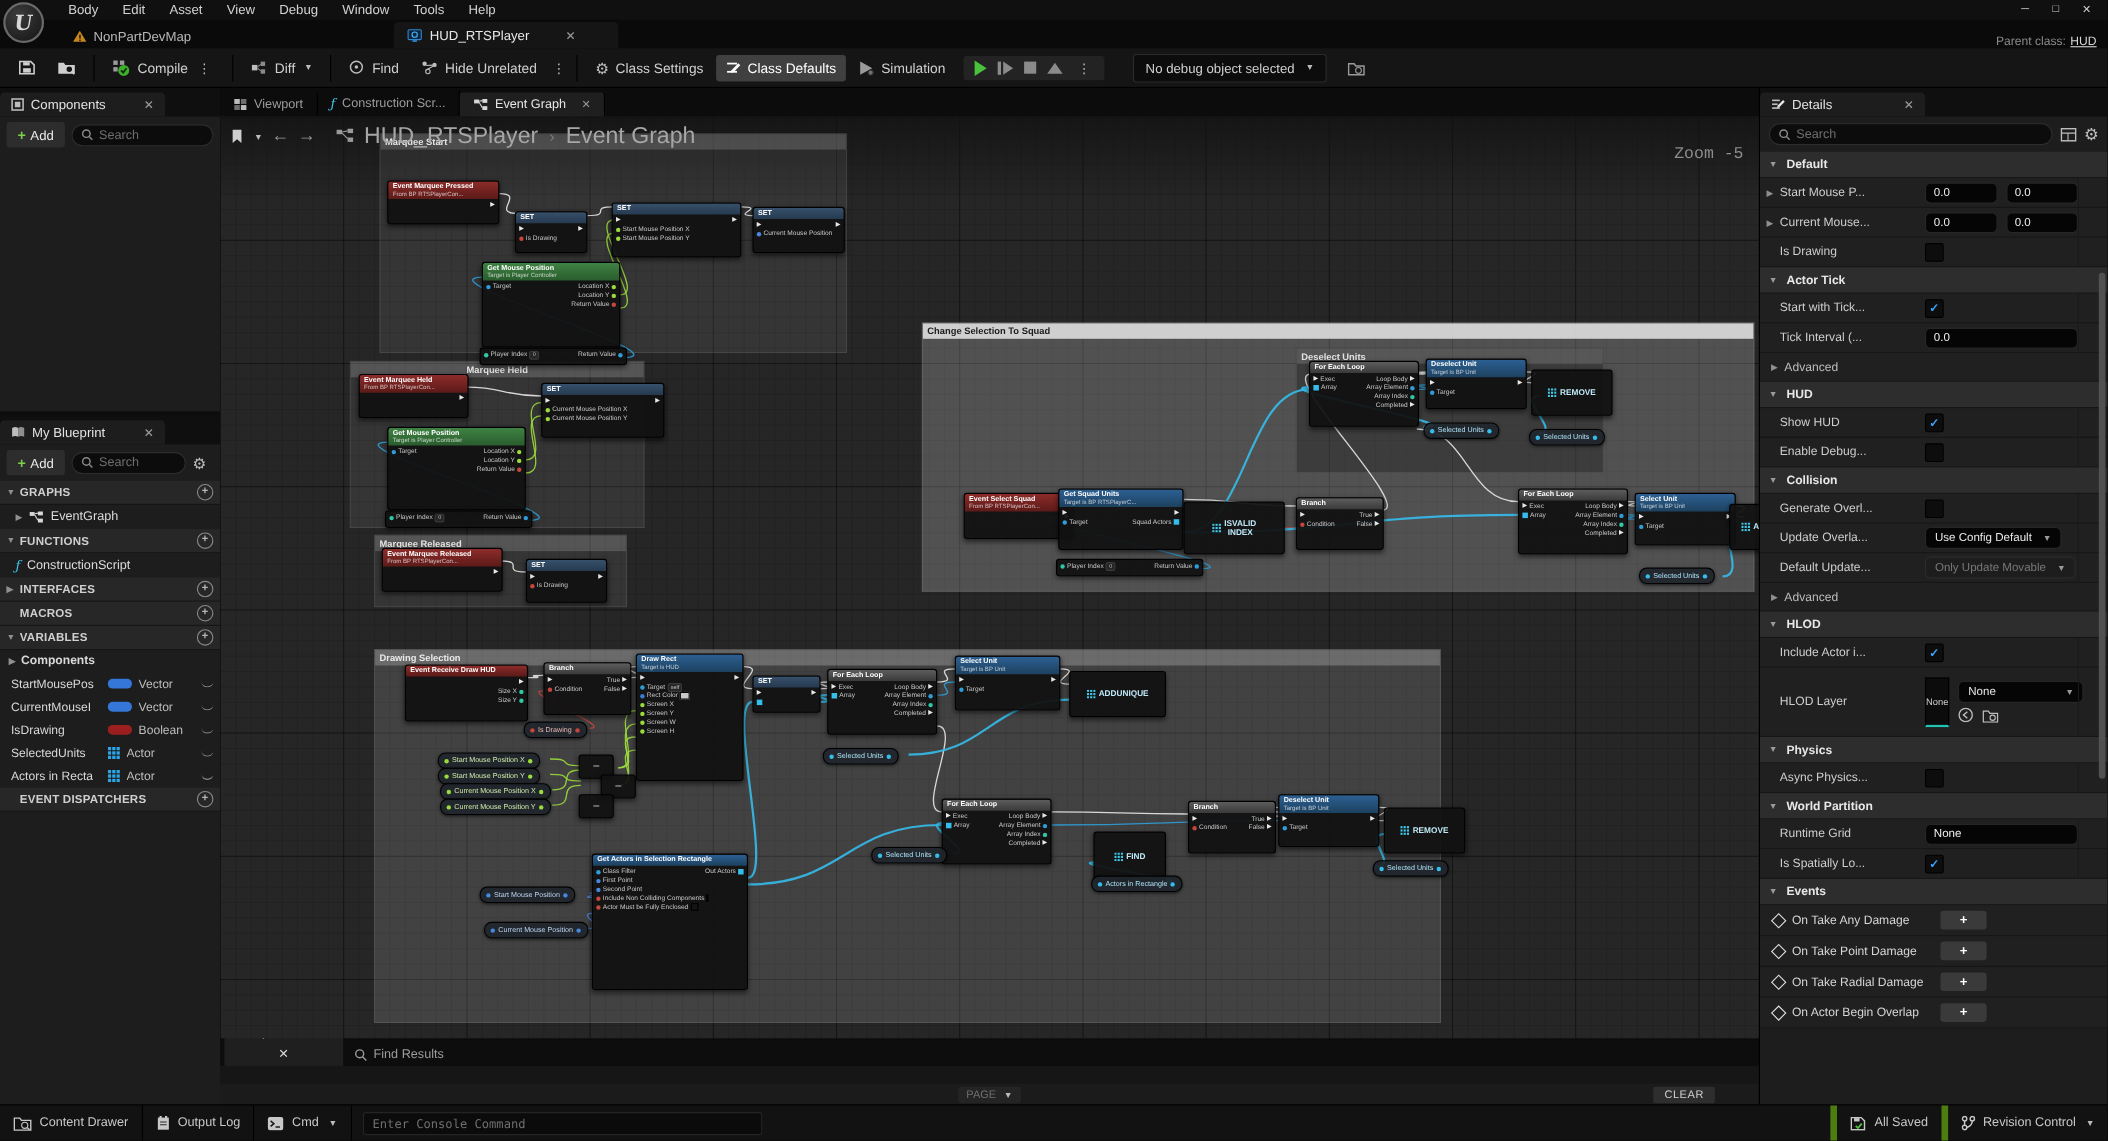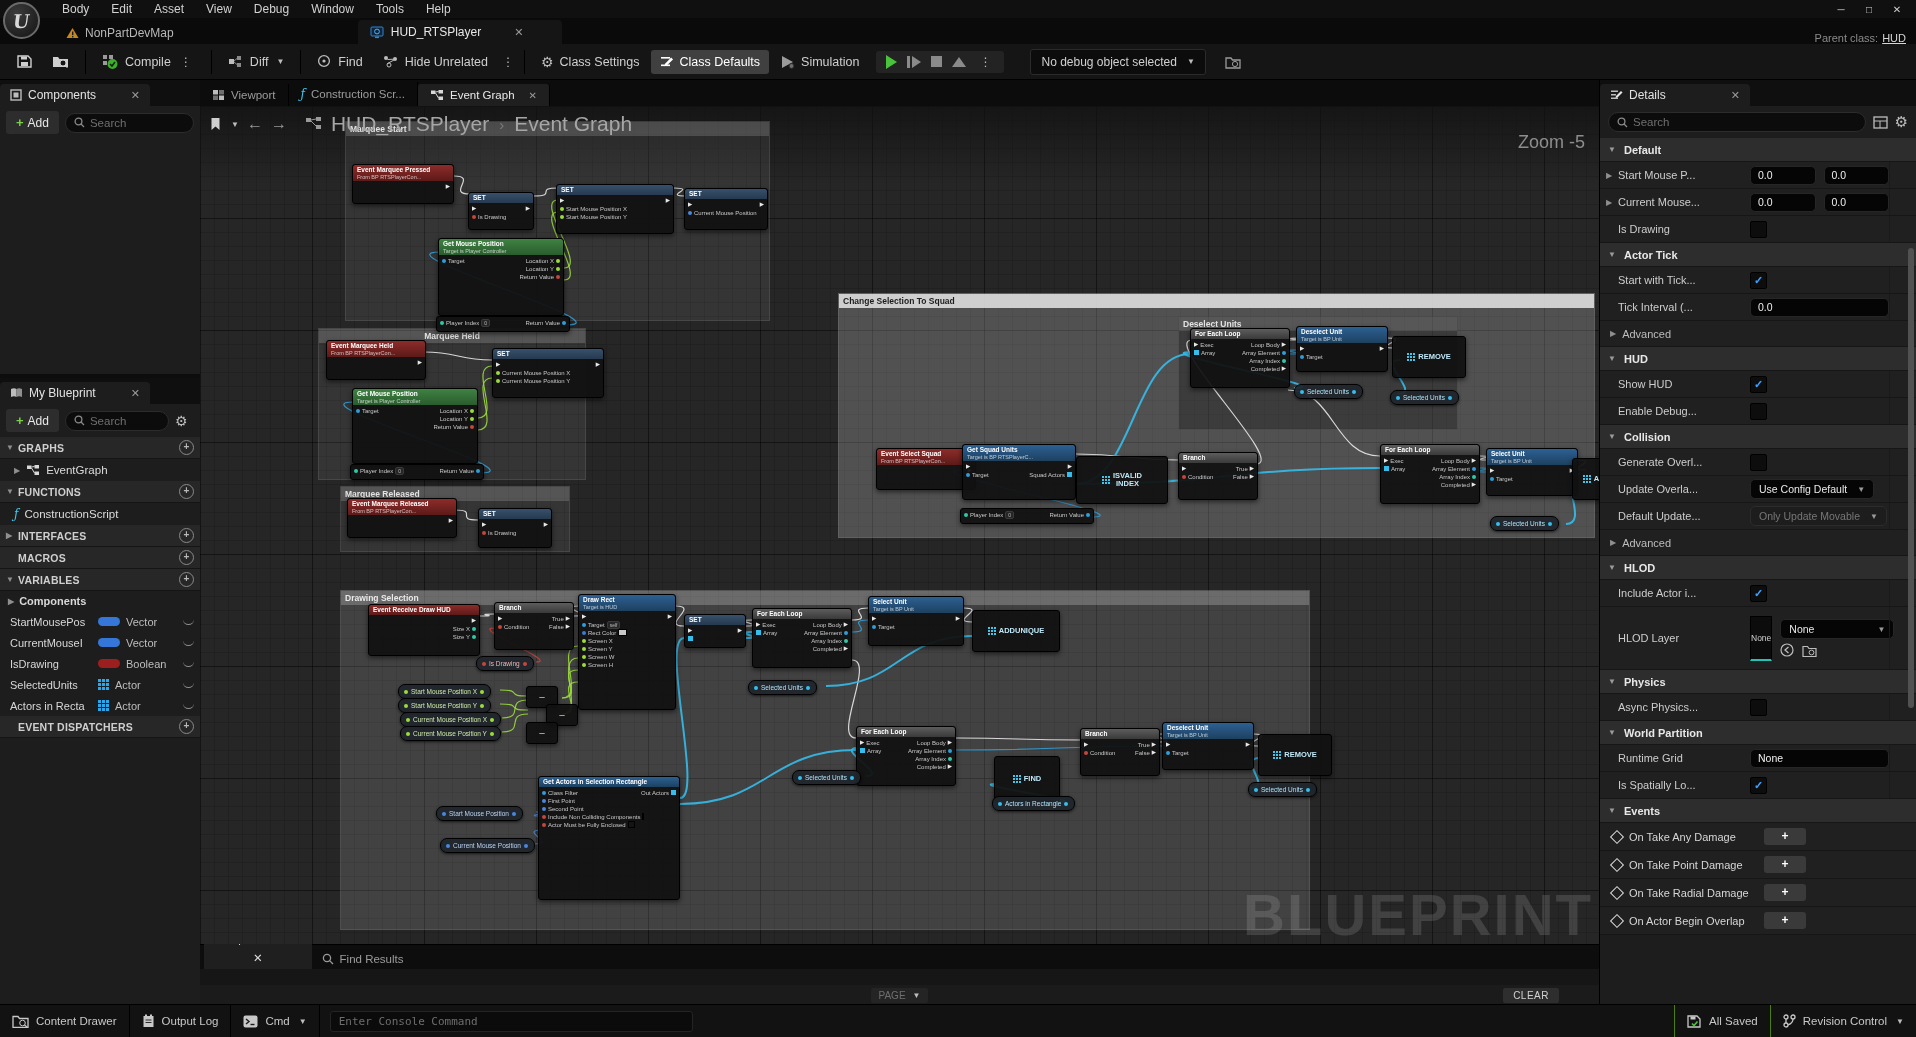--- a/index.html
+++ b/index.html
@@ -107,21 +107,21 @@
   .pswatch{width:7px;height:5px;background:#c9c9c9;border:1px solid #000;}
   .pcheck{width:5px;height:5px;background:#141414;border:1px solid #000;}
   .bpill{position:absolute;height:13px;display:flex;align-items:center;gap:3px;background:#1f262cee;border:1px solid #000;border-radius:7px;padding:0 6px 0 5px;font-size:6.5px;color:#d5ecf8;box-shadow:0 1px 3px #000a;z-index:3;white-space:nowrap;}
   .bpao{display:flex;align-items:center;justify-content:center;gap:3px;height:100%;}
   .aol{font-weight:bold;font-size:7.5px;color:#bfe9f8;text-align:center;line-height:8px;white-space:pre;}
   .bpop{display:flex;align-items:center;justify-content:center;height:100%;font-size:11px;color:#c2c2c2;}
   #breadcrumb{position:absolute;left:10px;top:6px;display:flex;align-items:center;gap:8px;z-index:5;color:#9d9d9d;}
   #breadcrumb .big{font-size:21px;color:#a6a6a6;}
   #breadcrumb .bsep{font-size:15px;color:#7c7c7c;margin:0 2px;}
   #breadcrumb .nav{font-size:16px;color:#999;}
-  #zoom-label{position:absolute;right:14px;top:26px;font-size:18px;color:#8d8d8d;z-index:5;}
+  #zoom-label{position:absolute;right:14px;top:26px;font-size:15px;color:#8d8d8d;z-index:5;font-family:Liberation Mono, monospace;}
   #watermark{position:absolute;right:6px;bottom:-4px;font-size:58px;font-weight:bold;letter-spacing:2px;color:rgba(255,255,255,.13);z-index:4;pointer-events:none;}
 
   
   #results-panel{height:60px;display:flex;flex-direction:column;background:#141414;border-top:1px solid #000;}
   #results-tabs{height:24px;background:#0d0d0d;display:flex;align-items:flex-end;padding-left:4px;}
   .rtab{display:flex;align-items:center;gap:6px;padding:4px 10px;color:#9c9c9c;font-size:11.5px;}
   .rtab.active{background:#1f1f1f;color:#dedede;border-radius:3px 3px 0 0;flex-direction:column;}
   #results-body{flex:1;background:#161616;}
   #results-footer{height:20px;background:#1b1b1b;position:relative;display:flex;align-items:center;}
   #page-drop{position:absolute;left:50%;transform:translateX(-50%);display:flex;align-items:center;gap:5px;background:#242424;border-radius:2px;padding:2px 8px;color:#6f6f6f;font-size:10px;}
@@ -150,21 +150,21 @@
   .asset-row{height:62px;}
   .asset-thumb{width:42px;height:42px;background:#0c0c0c;border:1px solid #000;border-bottom:2px solid #21c4b4;color:#cfcfcf;font-size:8.5px;display:flex;align-items:center;justify-content:center;}
   .asset-side{display:flex;flex-direction:column;gap:4px;}
   .dscroll{position:absolute;right:2px;top:168px;width:6px;height:460px;background:#515151;border-radius:3px;}
 
   
   #status-bar{position:absolute;left:0;bottom:0;right:0;height:32px;background:#121212;border-top:1px solid #000;display:flex;align-items:center;}
   .sitem{display:flex;align-items:center;gap:7px;padding:0 12px;height:100%;border-right:1px solid #000;color:#c8c8c8;font-size:11.5px;white-space:nowrap;}
   #console-input{margin-left:10px;width:345px;height:19px;background:#0b0b0b;border:1px solid #242424;border-radius:3px;display:flex;align-items:center;padding:0 8px;color:#6e6e6e;font-family:"DejaVu Sans Mono",monospace;font-size:11px;}
   .sright{margin-left:auto;display:flex;height:100%;}
-  .sright .sitem{border-left:1px solid #4d7c0f;border-right:none;}
+  .sright .sitem{border-left:6px solid #4d7c0f;border-right:none;}
   .icon{display:inline-flex;align-items:center;justify-content:center;flex:none;}
   svg{display:block;}
 </style>
 </head>
 <body>
 
 <div id="app">
 
   <div id="logo">
       <span>U</span>
@@ -1517,21 +1517,20 @@
                 <rect x="11" y="9" width="5" height="4" fill="#9a9a9a"></rect>
                 <line x1="6" y1="4" x2="11" y2="3" stroke="#9a9a9a"></line>
                 <line x1="6" y1="5" x2="11" y2="10" stroke="#9a9a9a"></line>
               </svg>
             </span>
           <span class="big">HUD_RTSPlayer</span>
           <span class="big bsep">›</span>
           <span class="big">Event Graph</span>
         </div>
         <div id="zoom-label">Zoom -5</div>
-        <div id="watermark">BLUEPRINT</div>
       </div>
 
       <div id="results-panel">
         <div id="results-tabs">
             <div class="rtab active">
               <span class="icon">
                 <svg width="11" height="12">
                   <rect x="1" y="1" width="9" height="10" fill="#c8c8c8"></rect>
                   <line x1="3" y1="4" x2="8" y2="4" stroke="#2a2a2a"></line>
                   <line x1="3" y1="6.5" x2="8" y2="6.5" stroke="#2a2a2a"></line>

